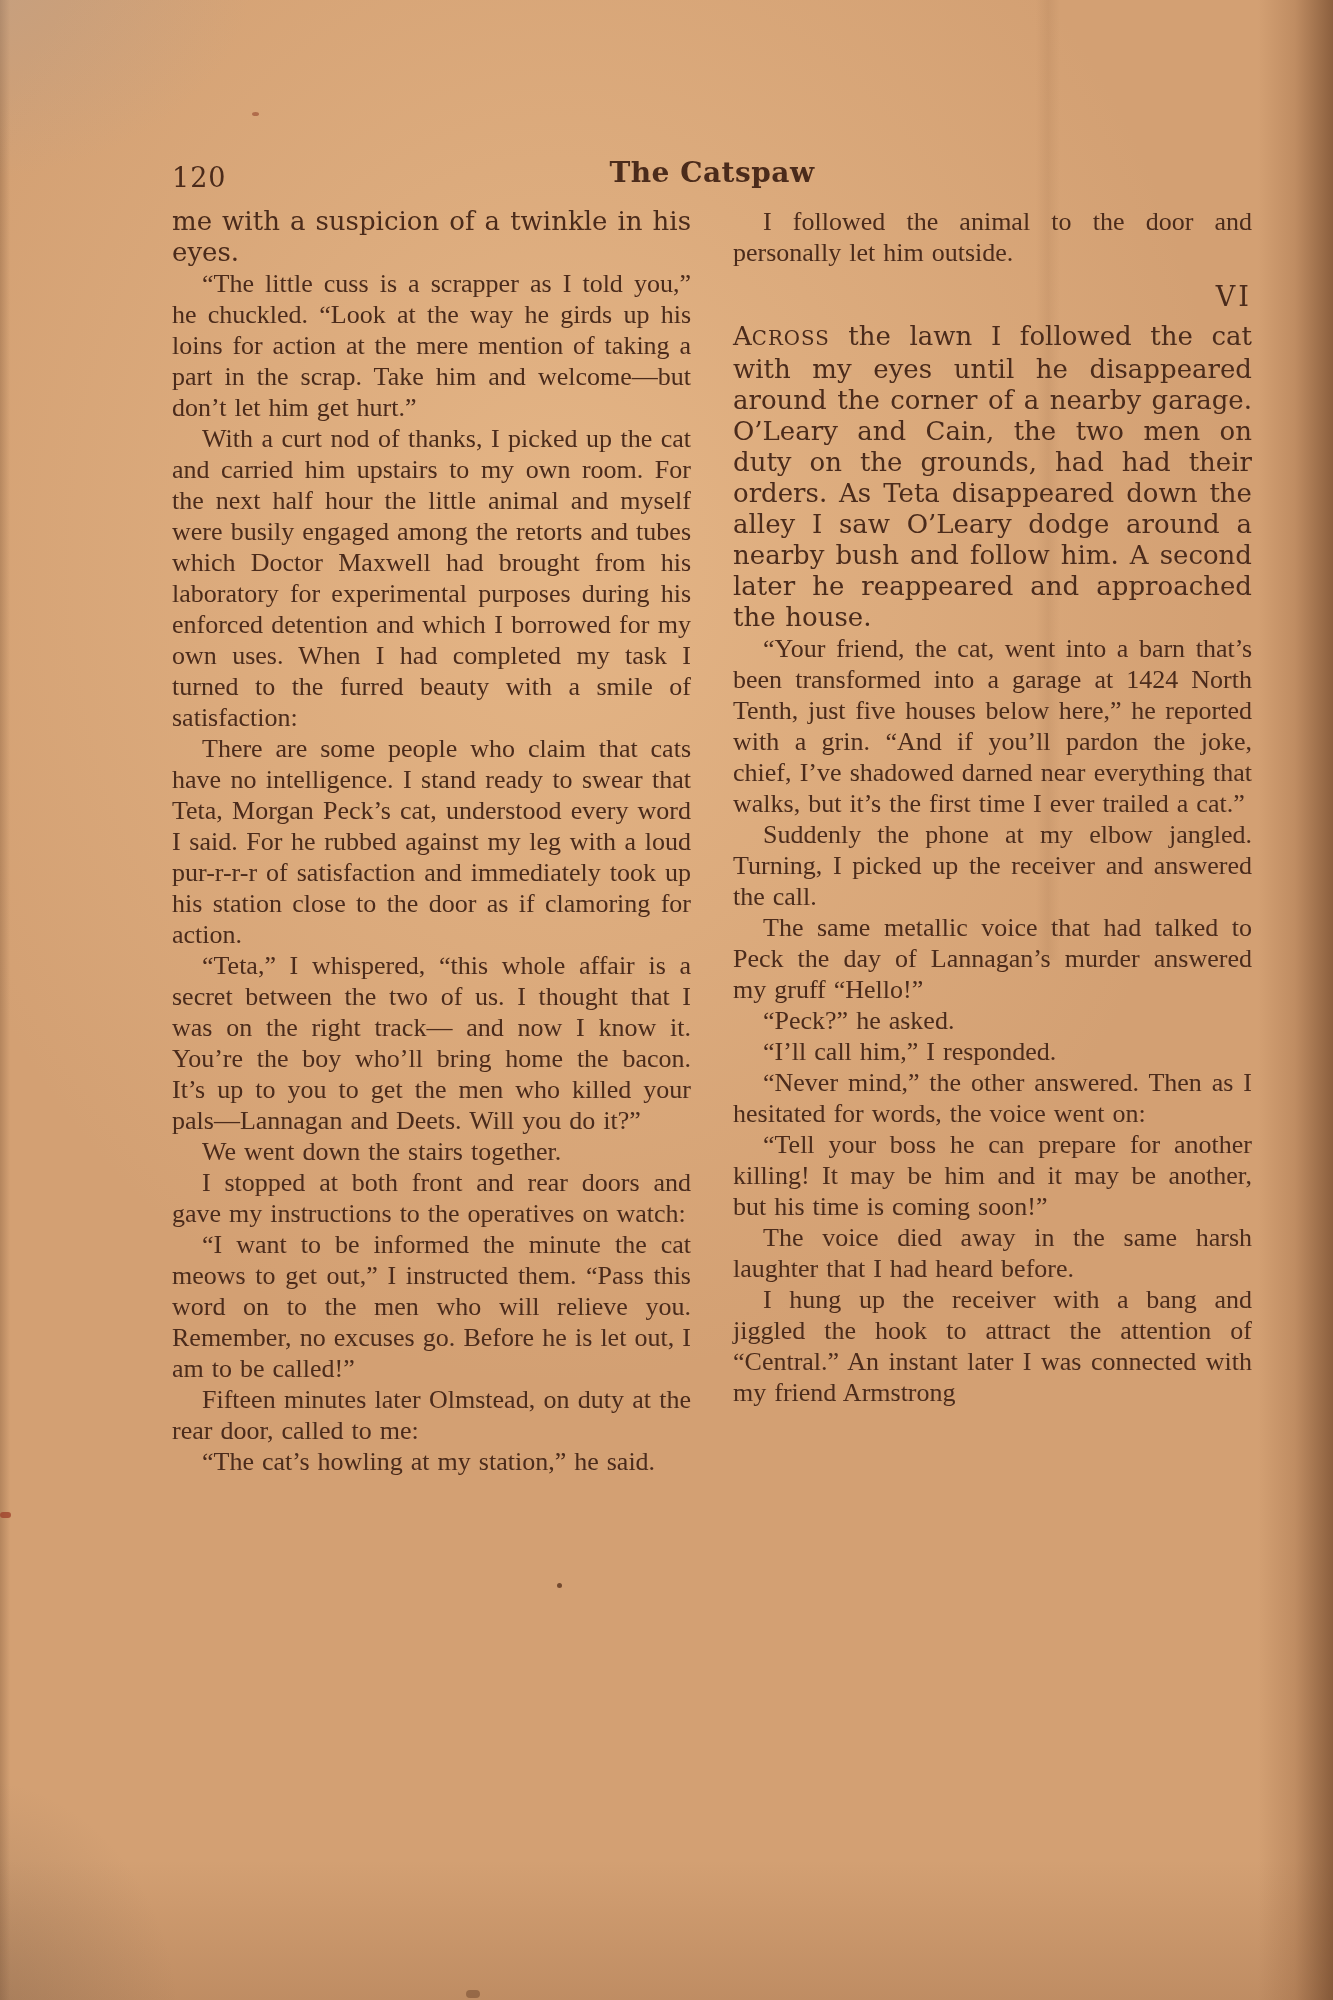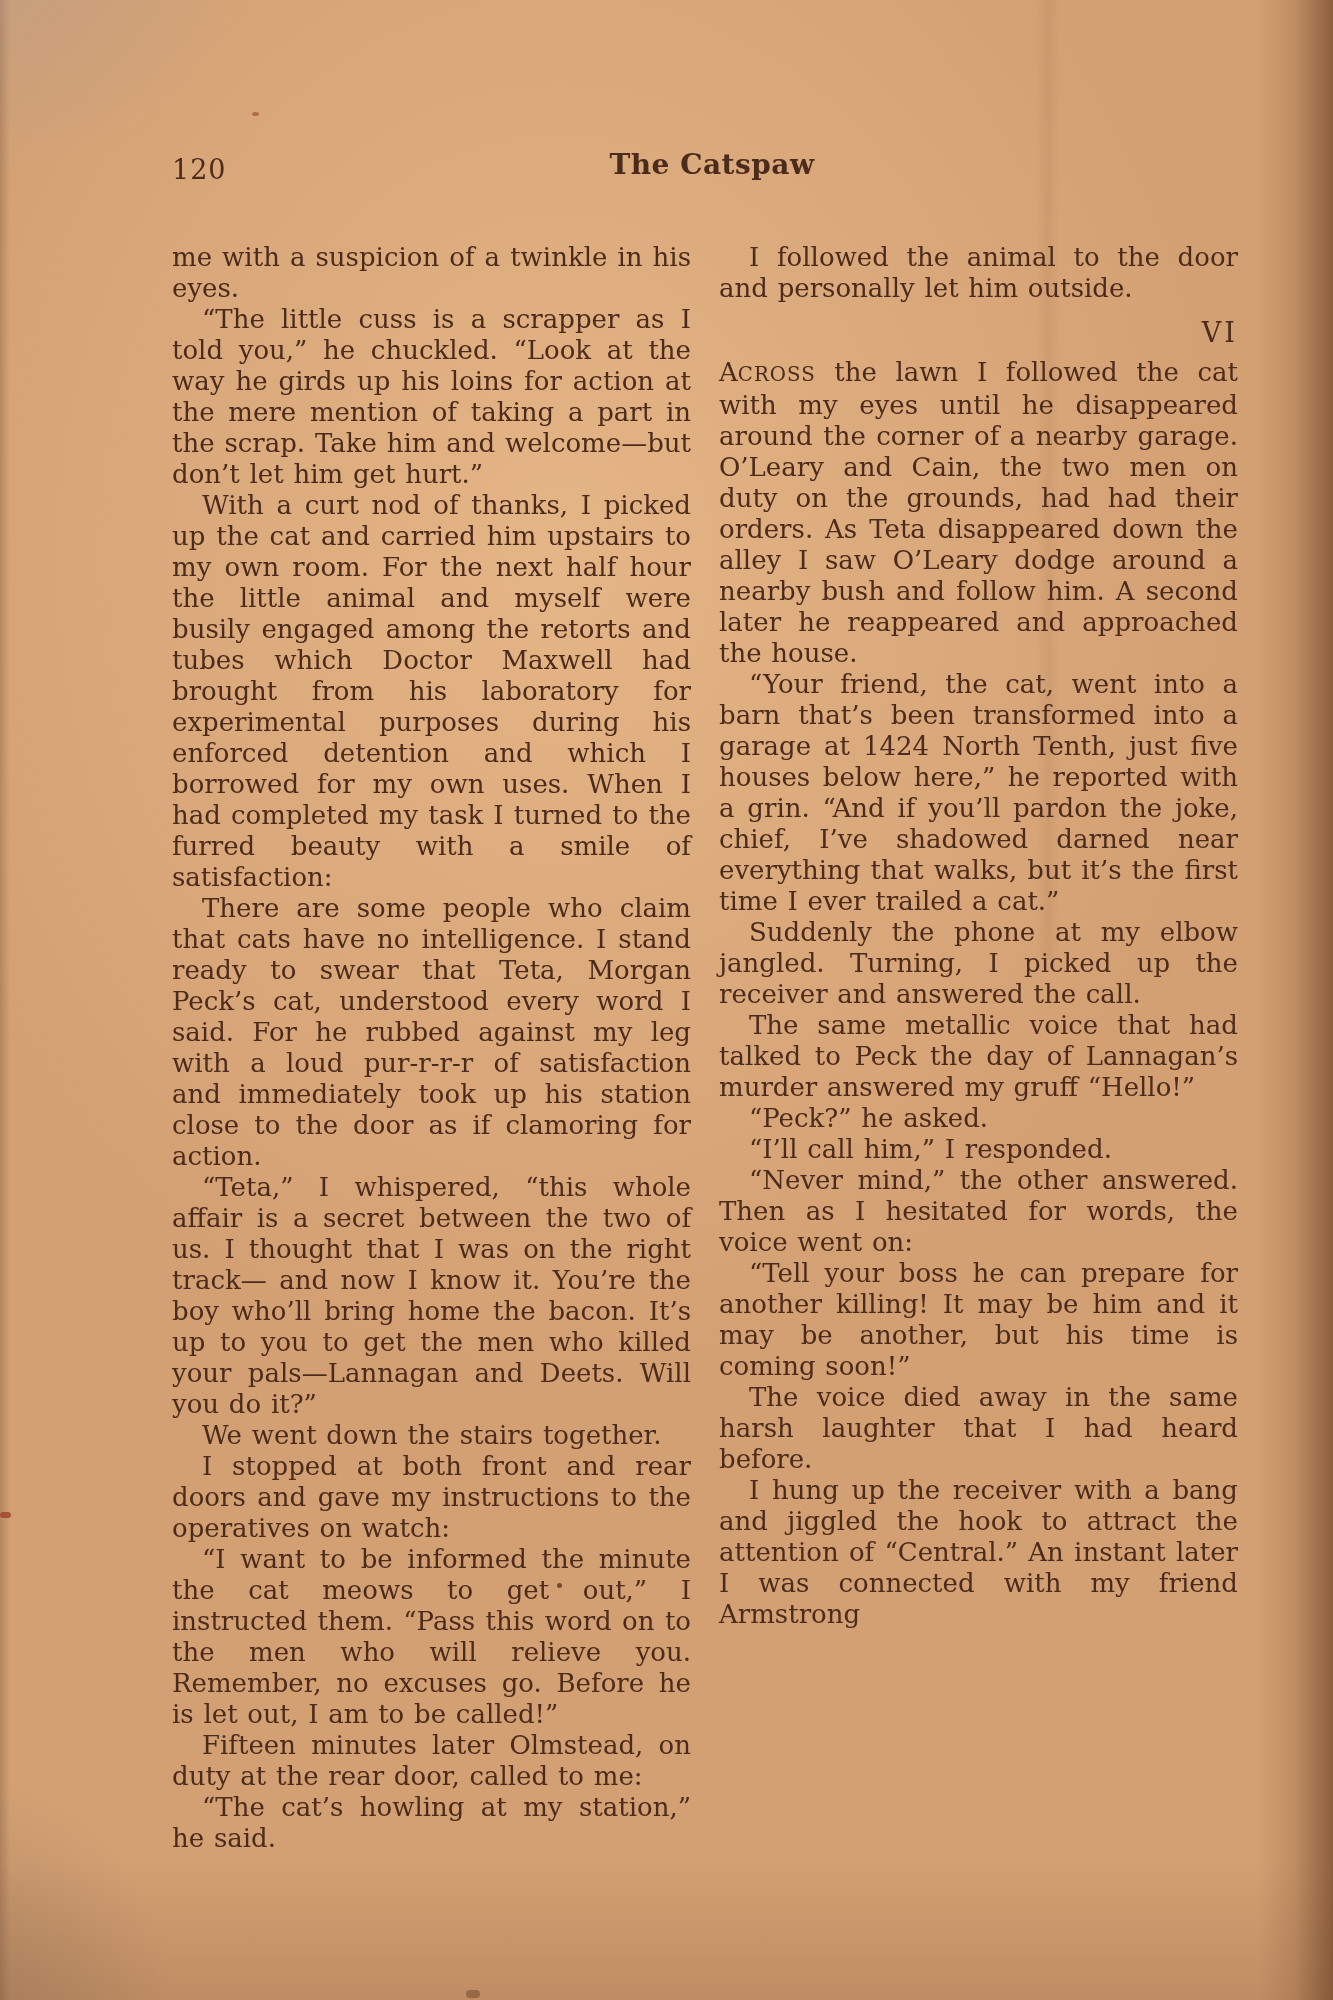--- a/index.html
+++ b/index.html
@@ -14,36 +14,36 @@
       radial-gradient(ellipse 300px 360px at -30px 2030px, rgba(120,95,75,0.38), rgba(120,95,75,0) 70%),
       linear-gradient(to bottom, rgba(0,0,0,0) 93%, rgba(120,72,42,0.22) 100%),
       linear-gradient(to right, rgba(90,55,30,0.25), rgba(90,55,30,0) 10px),
       radial-gradient(ellipse 900px 1100px at 42% 28%, rgba(243,199,150,0.55), rgba(243,199,150,0) 75%),
       var(--paper,#d3a073);
   }
   .streak{
     position:absolute;left:1036px;top:0;width:24px;height:960px;
     background:linear-gradient(to right, rgba(140,95,60,0), rgba(140,95,60,0.13), rgba(140,95,60,0));
   }
-  .header{position:absolute;top:148px;left:172px;width:1080px;height:44px;color:var(--ink,#4b2b1b);}
+  .header{position:absolute;top:156px;left:172px;width:1080px;height:44px;color:var(--ink,#4b2b1b);}
   .pagenum{position:absolute;left:0;top:6px;font-size:27px;letter-spacing:1px;}
   .title{position:absolute;left:50%;transform:translateX(-50%);top:0;font-size:28px;font-weight:bold;letter-spacing:0.5px;}
   .columns{
     position:absolute;top:206px;left:172px;width:1080px;
-    display:flex;gap:28px;margin-top:36px;
+    display:flex;gap:42px;
   }
   .col{width:519px;}
   .para{
     margin:0;
     font-size:26px;line-height:31px;
     color:var(--ink,#4b2b1b);
     text-align:justify;
     word-spacing:1.5px;
   }
-  .para.indent{text-indent:30px;}
+  .para.indent{text-indent:30px;font-family:Liberation Serif, serif;}
   .section-heading{
     text-align:right;
     font-size:27px;line-height:31px;
     color:var(--ink,#4b2b1b);
     letter-spacing:3px;
     margin:13px 0 9px 0;
   }
   .sc{font-size:0.76em;letter-spacing:1px;}
   .speck{position:absolute;border-radius:50%;}
   .speck.red-dash{left:0;top:1512px;width:11px;height:6px;background:rgba(158,62,40,0.75);border-radius:3px;}

